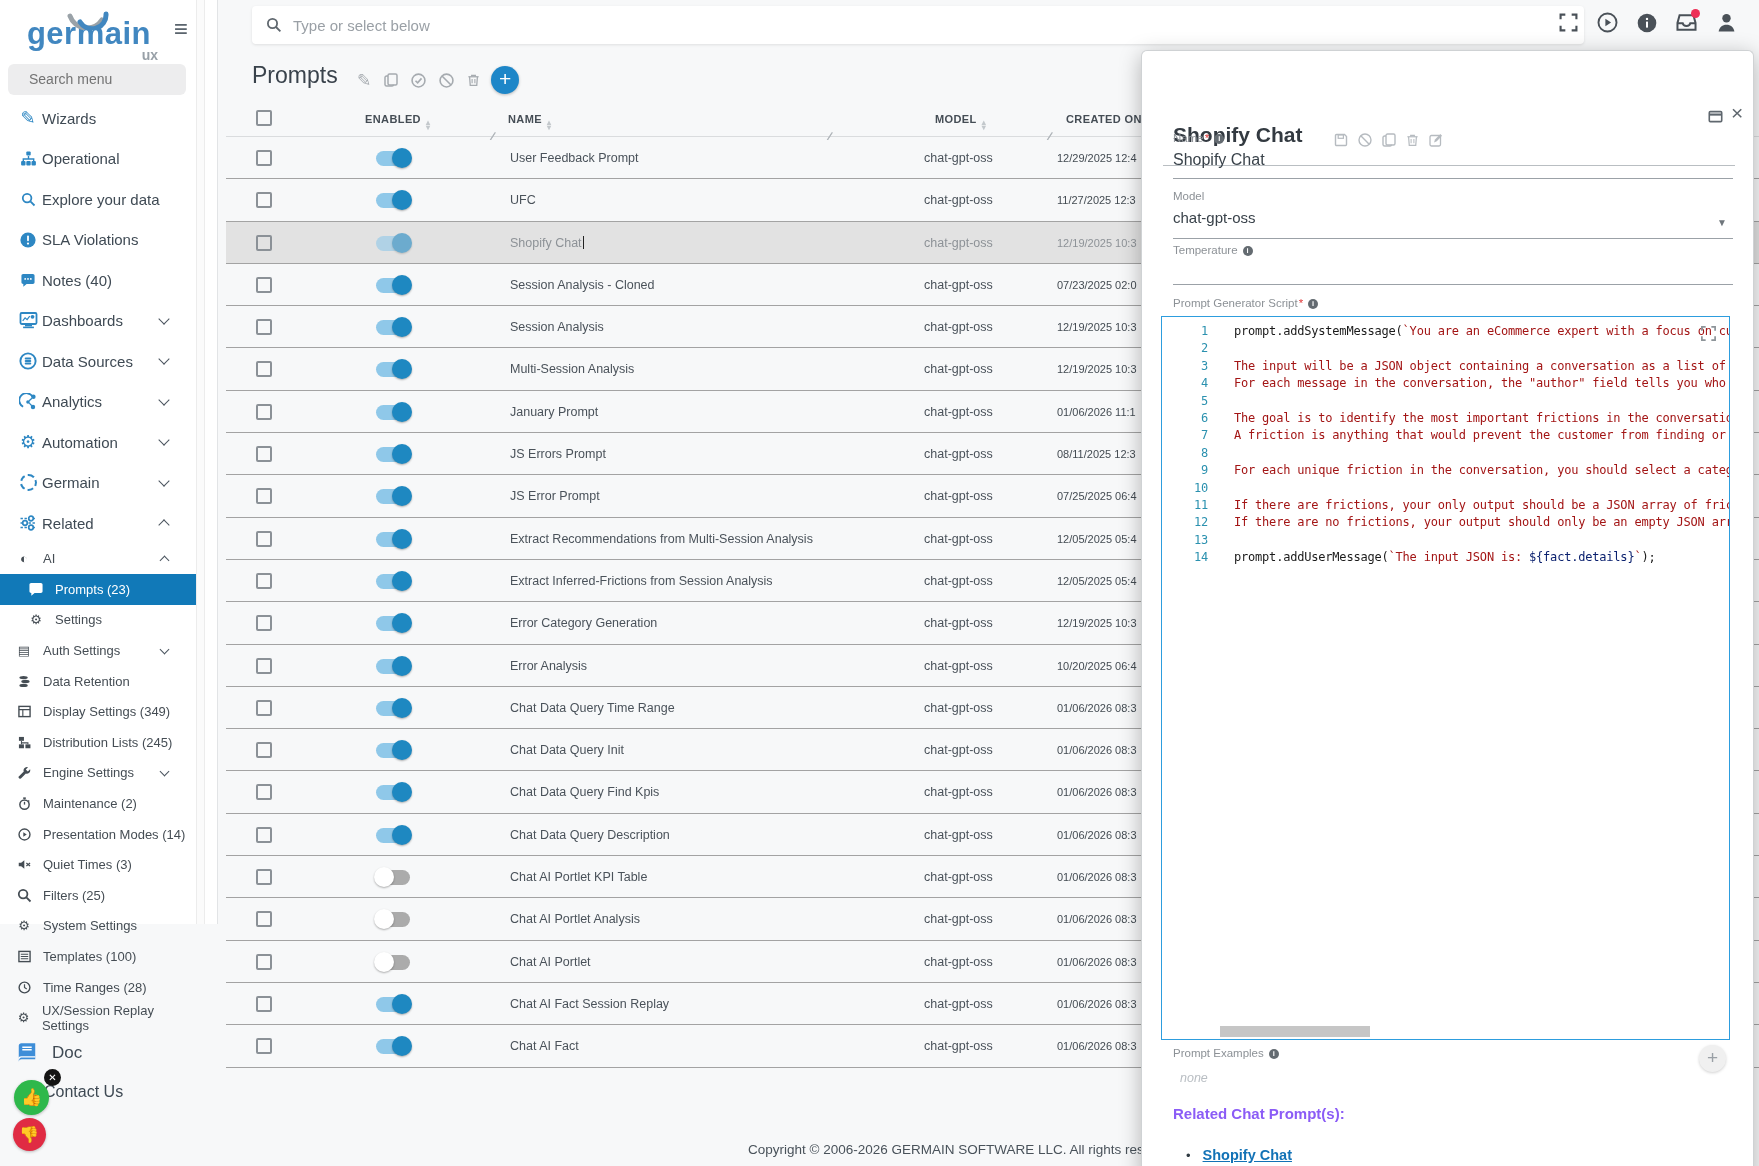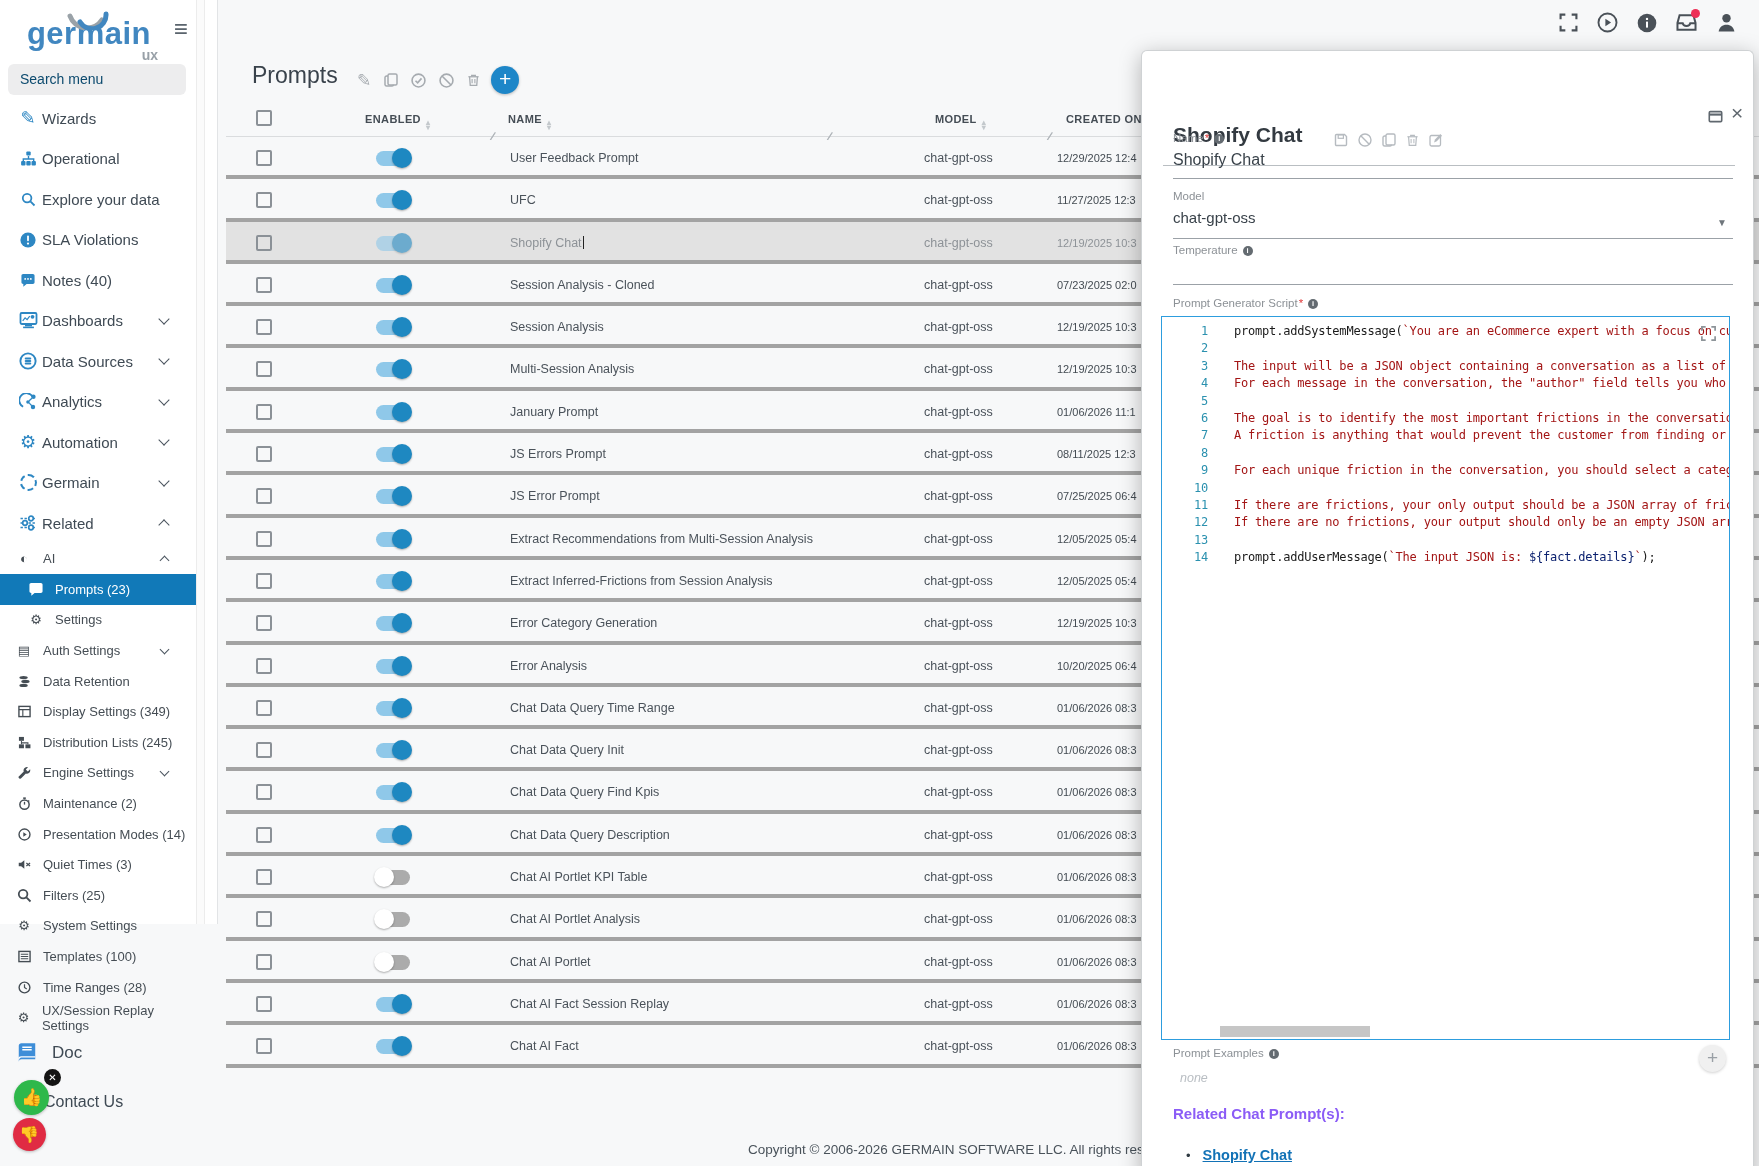--- a/index.html
+++ b/index.html
@@ -8,38 +8,38 @@
   svg { display:block; }
 
   
   .sidebar { position:absolute; left:0; top:0; width:218px; height:924px; background:#fff; border-right:1px solid #e2e4e6; z-index:4; }
   .side-scroll-track { position:absolute; top:0; bottom:0; left:196px; width:9px; border-left:1px solid #ececec; border-right:1px solid #ececec; background:#fbfbfb; }
   .logo { position:absolute; left:14px; top:8px; width:150px; text-align:center; }
   .logo-swoosh { position:absolute; left:52px; top:-2px; }
   .logo-brand { font-size:31px; font-weight:bold; color:#4187c0; line-height:52px; letter-spacing:.5px; }
   .logo-suffix { position:absolute; right:6px; bottom:-3px; font-size:14px; color:#98a0a7; font-weight:bold; }
   .hamburger { position:absolute; left:168px; top:16px; width:26px; height:26px; font-size:24px; color:#5a646d; line-height:26px; text-align:center; cursor:pointer; }
-  .side-search { position:absolute; left:8px; top:64px; width:178px; height:31px; background:#ededee; border-radius:6px; font-size:14px; color:#0c4a6e; line-height:31px; padding-left:12px; }
+  .side-search { position:absolute; left:8px; top:64px; width:178px; height:31px; background:#ededee; border-radius:6px; font-size:14px; color:#737373; line-height:31px; padding-left:21px; }
   .side-nav { position:absolute; left:0; top:98px; width:196px; }
   .nav-item { height:40.5px; display:flex; align-items:center; position:relative; cursor:pointer; }
   .nav-item .nico { width:24px; display:flex; justify-content:center; margin-left:16px; color:#2d87c3; font-size:18px; line-height:18px; }
   .nav-item .nlbl { margin-left:2px; font-size:15px; color:#3f4a54; }
   .sub-item { height:30.6px; display:flex; align-items:center; position:relative; cursor:pointer; }
   .sub-item .nico { width:20px; display:flex; justify-content:center; margin-left:14px; color:#454d54; font-size:13px; line-height:14px; }
   .sub-item.lv2 .nico { margin-left:26px; }
   .sub-item .nlbl { margin-left:9px; font-size:13px; color:#454d54; }
   .sub-item.selected { background:#1179b8; }
   .sub-item.selected .nico, .sub-item.selected .nlbl { color:#fff; }
   .chsvr { position:absolute; right:28px; width:8px; height:8px; border-right:1.8px solid #4a545e; border-bottom:1.8px solid #4a545e; }
   .chv-down { transform:rotate(45deg); margin-top:-4px; }
   .chv-up { transform:rotate(-135deg); margin-top:4px; }
   .doc-item { height:40px; display:flex; align-items:center; cursor:pointer; }
   .doc-item .nico { width:26px; margin-left:16px; color:#3e8ed8; }
   .doc-item .nlbl { margin-left:10px; font-size:17px; color:#3f4a54; }
-  .contact-item { height:38px; display:flex; align-items:flex-end; cursor:pointer; }
+  .contact-item { height:38px; display:flex; align-items:center; cursor:pointer; }
   .contact-item .nlbl { margin-left:44px; font-size:16px; color:#3f4a54; }
   .thumb-up-btn { position:absolute; left:14px; top:1080px; width:35px; height:35px; border-radius:50%; background:#2eb84b; color:#fff; display:flex; align-items:center; justify-content:center; font-size:17px; z-index:6; cursor:pointer; box-shadow:0 1px 3px rgba(0,0,0,.25); }
   .thumb-down-btn { position:absolute; left:13px; top:1118px; width:33px; height:33px; border-radius:50%; background:#e02b43; color:#fff; display:flex; align-items:center; justify-content:center; font-size:16px; z-index:6; cursor:pointer; box-shadow:0 1px 3px rgba(0,0,0,.25); }
   .thumb-close-badge { position:absolute; left:44px; top:1069px; width:17px; height:17px; border-radius:50%; background:#141414; color:#fff; font-size:10px; line-height:17px; text-align:center; z-index:7; cursor:pointer; }
   .dashcirc { width:17px; height:17px; border:2px dashed #2d87c3; border-radius:50%; }
 
   
   .main { position:absolute; left:219px; top:0; right:0; bottom:0; }
   .search-card { position:absolute; left:33px; top:6px; width:1332px; height:38px; background:#fff; border-radius:4px; box-shadow:0 1px 3px rgba(0,0,0,.1); display:flex; align-items:center; cursor:text; }
   .search-card .sic { margin-left:14px; color:#5f676e; }
@@ -52,21 +52,21 @@
   .title-tools .ttn { cursor:pointer; }
   .addbtn { width:28px; height:28px; border-radius:50%; background:#1d86c8; color:#fff; font-size:21px; line-height:26px; text-align:center; cursor:pointer; box-shadow:0 1px 3px rgba(0,0,0,.25); margin-left:-2px; }
 
   
   .thead { position:absolute; left:7px; right:0; top:104px; height:33px; border-bottom:1px solid #dadcde; }
   .thead .hcell { position:absolute; top:9px; font-size:11px; font-weight:bold; color:#454d55; letter-spacing:.4px; white-space:nowrap; }
   .sort { display:inline-flex; flex-direction:column; margin-left:5px; vertical-align:-2px; color:#c3c8cc; font-size:8px; line-height:4.6px; }
   .grip { position:absolute; top:26px; color:#b0b5ba; font-size:11px; letter-spacing:-2px; font-weight:bold; }
   .cb { width:16px; height:16px; border:2px solid #8b9197; border-radius:2px; background:transparent; cursor:pointer; }
   .rows { position:absolute; left:7px; right:0; top:137px; }
-  .trow { position:relative; height:42.3px; border-bottom:4px solid #a3a3a3;text-decoration:underline; }
+  .trow { position:relative; height:42.3px; border-bottom:1px solid #a3a3a3;text-decoration:underline; }
   .trow.selected { background:#e2e2e2; }
   .trow .cb { position:absolute; left:30px; top:13px; }
   .sw { position:absolute; left:150px; top:14px; width:34px; height:15px; border-radius:8px; background:#8fc8e9; cursor:pointer; }
   .sw::after { content:""; position:absolute; width:20px; height:20px; border-radius:50%; background:#1e88c1; top:-3px; right:-2px; box-shadow:0 1px 2px rgba(0,0,0,.3); }
   .sw.off { background:#ababab; }
   .sw.off::after { left:-2px; right:auto; background:#fff; }
   .sw.dim { opacity:.6; }
   .cell-name { position:absolute; left:284px; top:14px; font-size:12.5px; color:#4a525a; white-space:nowrap; }
   .cell-model { position:absolute; left:698px; top:14px; font-size:12.5px; color:#4a525a; }
   .cell-created { position:absolute; left:831px; top:15px; font-size:11px; color:#434b52; white-space:nowrap; overflow:hidden; width:260px; }
@@ -382,20 +382,29 @@
 </div>
 <div class="thumb-up-btn">
     <span>👍</span>
   </div>
 <div class="thumb-close-badge">✕</div>
 <div class="thumb-down-btn">
     <span>👎</span>
   </div>
 
 <div class="main">
+  <div class="search-card">
+    <span class="sic">
+      <svg viewBox="0 0 16 16" width="16" height="16">
+          <circle cx="6.5" cy="6.5" r="4.6" fill="none" stroke="currentColor" stroke-width="1.8"></circle>
+          <path d="M10 10l4.4 4.4" stroke="currentColor" stroke-width="1.8"></path>
+        </svg>
+    </span>
+    <span class="search-ph">Type or select below</span>
+  </div>
   <div class="top-icons">
     <span class="tbtn">
         <svg viewBox="0 0 18 18" width="19" height="19">
           <path d="M1.5 6V1.5H6M12 1.5h4.5V6M16.5 12v4.5H12M6 16.5H1.5V12" fill="none" stroke="currentColor" stroke-width="2"></path>
         </svg>
       </span>
     <span class="tbtn">
         <svg viewBox="0 0 20 20" width="21" height="21">
           <circle cx="10" cy="10" r="8.6" fill="none" stroke="currentColor" stroke-width="1.8"></circle>
           <path d="M8 6.5l5.4 3.5L8 13.5z" fill="currentColor"></path>

